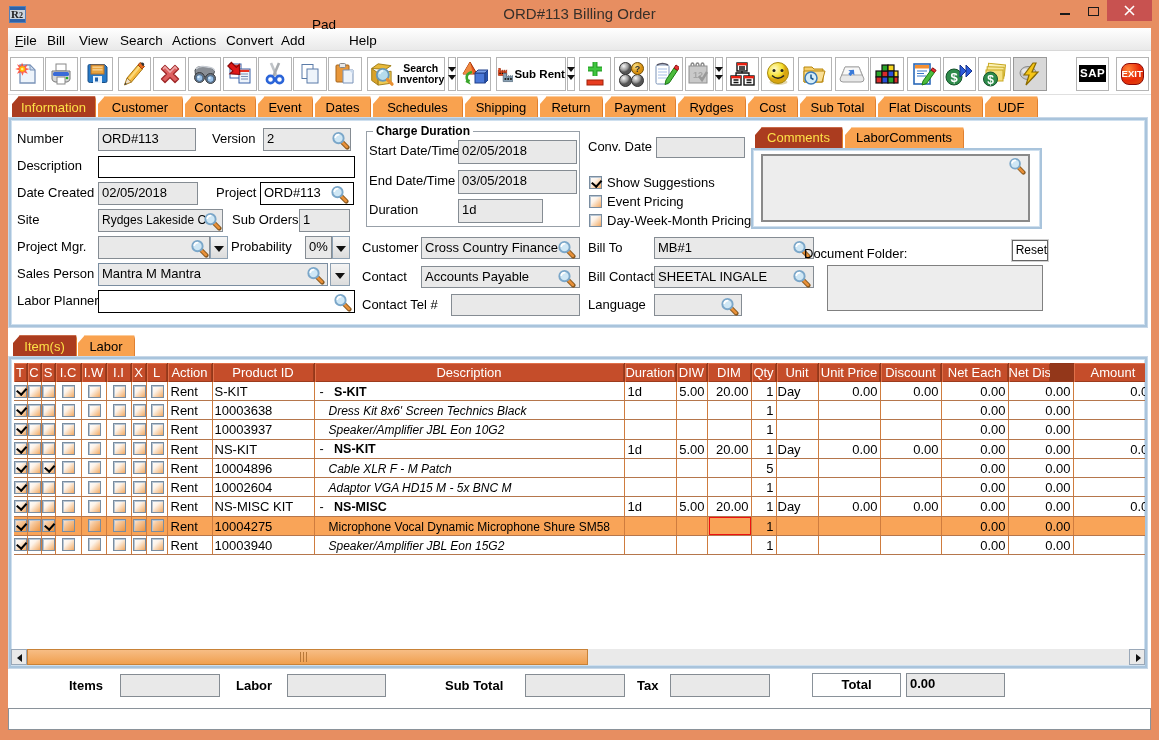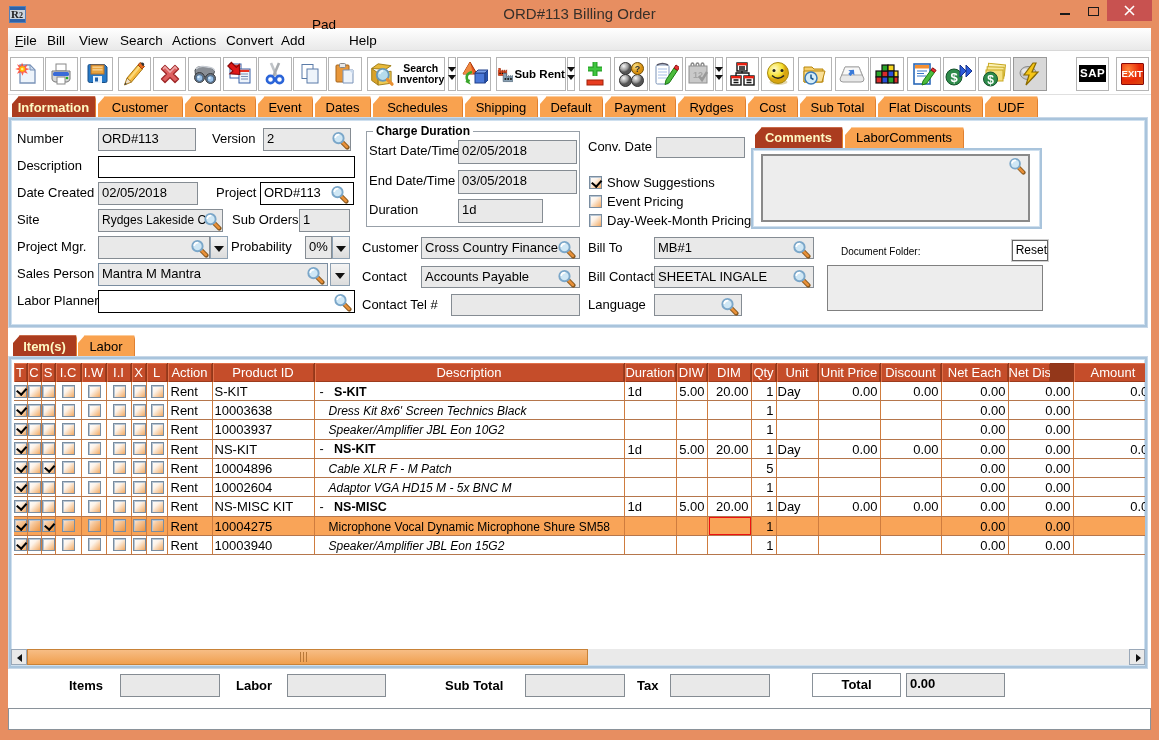--- a/index.html
+++ b/index.html
@@ -5,21 +5,21 @@
 html,body{width:1159px;height:740px;overflow:hidden}
 body{position:relative;font-family:"Liberation Sans",sans-serif;background:#fff}
 .abs{position:absolute}
 .lbl{position:absolute;font-size:12px;color:#000;white-space:nowrap}
 .fld{position:absolute;background:#e9e9e9;border:1px solid #858c93;font-size:13px;color:#000;padding:2px 3px;white-space:nowrap;overflow:hidden;line-height:16px}
 .wfld{background:#fff;border:1.5px solid #000}
 .cb{position:absolute;width:13px;height:13px;border:1px solid #7a8da0;background:linear-gradient(135deg,#ffffff 0%,#fdf3e9 40%,#f5bc84 85%,#f0a561 100%);box-shadow:inset 1px 1px 0 #b8c6d4}
 .cb.hl{background:linear-gradient(135deg,#fdece0 0%,#f6c99e 35%,#ee9440 100%)}
 .ck::after{content:"";position:absolute;left:2px;top:1.5px;width:7px;height:4.5px;border-left:2.2px solid #000;border-bottom:2.2px solid #000;transform:rotate(-48deg)}
 .tab{position:absolute;height:22px;background:#f9a24f;color:#000;font-size:13px;line-height:21px;text-align:center;clip-path:polygon(7px 0,calc(100% - 1px) 0,100% 5px,100% 100%,0 100%,0 8px);border-top:1px solid #fbcb9a;border-right:1px solid #e08030}
-.tab.sel{background:#ab3c1f;color:#fef9c3;font-weight:bold;border-top:1px solid #c86a4a}
+.tab.sel{background:#ab3c1f;color:#fde047;font-weight:normal;border-top:1px solid #c86a4a}
 .tbtn{position:absolute;top:57px;width:33.5px;height:33.5px;border:1px solid #b5b5b5;background:#fff;display:flex;align-items:center;justify-content:center}
 .th{color:#fff;font-size:13px;text-align:center;line-height:19px;background:#c54d2a;box-shadow:inset 1px 1px 0 #e1714a,inset -1px -1px 0 #9c3c1d;overflow:hidden;white-space:nowrap}
 .ddb{position:absolute;background:linear-gradient(#f4f4f4,#dcdcdc);border:1px solid #8da0b2}
 .ddb::after{content:"";position:absolute;left:50%;top:50%;margin-left:-5px;margin-top:-2px;border-left:5px solid transparent;border-right:5px solid transparent;border-top:6px solid #111}
 .mg{position:absolute}
 </style></head><body>
 
 <div class="abs" style="left:0;top:0;width:1159px;height:740px;background:#e78e61"></div>
 <div class="abs" style="left:8px;top:28px;width:1143px;height:702px;background:#fff"></div>
 <div class="abs" style="left:0;top:5px;width:1159px;text-align:center;font-size:15px;color:#38302a">ORD#113 Billing Order</div>
@@ -312,32 +312,32 @@
     <svg width="28" height="26" viewBox="0 0 28 26">
       <ellipse cx="12" cy="12" rx="8" ry="6.5" fill="#c8c8c8" stroke="#888"></ellipse>
       <ellipse cx="9.5" cy="10" rx="3.5" ry="2.5" fill="#e5e5e5"></ellipse>
       <path d="M17 2 L8 14 h5 L10 24 L22 11 h-6 l4-9 z" fill="#f5c518" stroke="#8a6a00" stroke-width="1.2"></path>
     </svg>
   </div>
 <div class="tbtn " style="left:1075.8px;width:33.5px;">
     <div style="width:27px;height:17px;background:#000;color:#fff;font-size:11.5px;font-weight:bold;text-align:center;line-height:17px;letter-spacing:0.5px">SAP</div>
   </div>
 <div class="tbtn " style="left:1115.6px;width:33px;">
-    <div style="position:relative;width:23px;height:22px;border-radius:1px;background:radial-gradient(circle at 30% 25%,#ff8438,#e82808 55%,#d85010);border:1.6px solid #8a0808;">
+    <div style="position:relative;width:23px;height:22px;border-radius:8px;background:radial-gradient(circle at 30% 25%,#ff8438,#e82808 55%,#d85010);border:1.6px solid #8a0808;">
       <span style="position:absolute;left:0;top:4px;width:100%;text-align:center;font-size:9.5px;font-weight:bold;color:#fff;font-family:'Liberation Sans',sans-serif">EXIT</span>
     </div>
   </div>
 <div class="tab sel" style="left:12px;top:96px;width:84px">Information</div>
 <div class="tab " style="left:98px;top:96px;width:85px">Customer</div>
 <div class="tab " style="left:185px;top:96px;width:71px">Contacts</div>
 <div class="tab " style="left:258px;top:96px;width:55px">Event</div>
 <div class="tab " style="left:315px;top:96px;width:56px">Dates</div>
 <div class="tab " style="left:373px;top:96px;width:90px">Schedules</div>
 <div class="tab " style="left:465px;top:96px;width:73px">Shipping</div>
-<div class="tab " style="left:540px;top:96px;width:63px">Default</div>
+<div class="tab " style="left:540px;top:96px;width:63px">Return</div>
 <div class="tab " style="left:605px;top:96px;width:71px">Payment</div>
 <div class="tab " style="left:678px;top:96px;width:68px">Rydges</div>
 <div class="tab " style="left:748px;top:96px;width:50px">Cost</div>
 <div class="tab " style="left:800px;top:96px;width:76px">Sub Total</div>
 <div class="tab " style="left:878px;top:96px;width:105px">Flat Discounts</div>
 <div class="tab " style="left:985px;top:96px;width:53px">UDF</div>
 <div class="abs" style="left:9px;top:118px;width:1138px;height:209px;background:#fff;border:2px solid #a9c4dc;box-shadow:inset 0 0 0 1px #cfe0ef,0 0 0 1px #c8d8e8"></div>
 <div class="lbl" style="left:17px;top:131px;font-size:13px">Number</div>
 <div class="lbl" style="left:212px;top:131px;font-size:13px">Version</div>
 <div class="lbl" style="left:17px;top:158px;font-size:13px">Description</div>
@@ -460,21 +460,21 @@
 <div class="tab sel" style="left:755px;top:127px;width:88px;height:21px;line-height:20px">Comments</div>
 <div class="tab" style="left:845px;top:127px;width:119px;height:21px;line-height:20px">LaborComments</div>
 <div class="abs" style="left:751px;top:148px;width:291px;height:81px;background:#fff;border:2px solid #a9c4dc;box-shadow:inset 0 0 0 1px #cfe0ef"></div>
 <div class="abs" style="left:761px;top:154px;width:269px;height:68px;background:#ededed;border:2px solid #8a8a8a"></div>
 <svg class="mg" style="left:1008px;top:157px" width="18" height="18" viewBox="0 0 17 17">
     <line x1="10.2" y1="10.2" x2="14.6" y2="14.6" stroke="#8a5a20" stroke-width="4" stroke-linecap="round"></line>
     <line x1="10.2" y1="10.2" x2="14.2" y2="14.2" stroke="#e89038" stroke-width="2.4" stroke-linecap="round"></line>
     <circle cx="6.7" cy="6.4" r="4.6" fill="#cfe7f5" stroke="#7ba7c9" stroke-width="1.7"></circle>
     <path d="M3.8 5.5 A3.3 3.3 0 0 1 6.8 3.2" stroke="#fff" stroke-width="1.6" fill="none" stroke-linecap="round"></path>
   </svg>
-<div class="lbl" style="left:841px;top:246px;font-size:10px">Document Folder:</div>
+<div class="lbl" style="left:804px;top:246px;font-size:13px">Document Folder:</div>
 <div class="abs" style="left:1012px;top:240px;width:36px;height:21px;background:#fff;border:1px solid #666;box-shadow:0 0 0 1px #d0d0d0;font-size:12px;text-align:right;line-height:19px">Reset</div>
 <div class="abs" style="left:827px;top:265px;width:216px;height:46px;background:#ededed;border:1px solid #808080"></div>
 <div class="tab sel" style="left:13px;top:335px;width:64px">Item(s)</div>
 <div class="tab" style="left:78px;top:335px;width:57px">Labor</div>
 <div class="abs" style="left:9px;top:357px;width:1138px;height:311px;background:#fff;border:2px solid #a9c4dc;box-shadow:inset 0 0 0 1px #cfe0ef,0 0 0 1px #c8d8e8"></div>
 <div class="abs" style="left:13.5px;top:363px;width:1131.5px;height:19px;background:#93371a;overflow:hidden">
     <div class="th" style="position:absolute;left:0px;top:0;width:13px;height:19px">T</div>
     <div class="th" style="position:absolute;left:14px;top:0;width:13px;height:19px">C</div>
     <div class="th" style="position:absolute;left:28px;top:0;width:13px;height:19px">S</div>
     <div class="th" style="position:absolute;left:42px;top:0;width:25px;height:19px">I.C</div>

